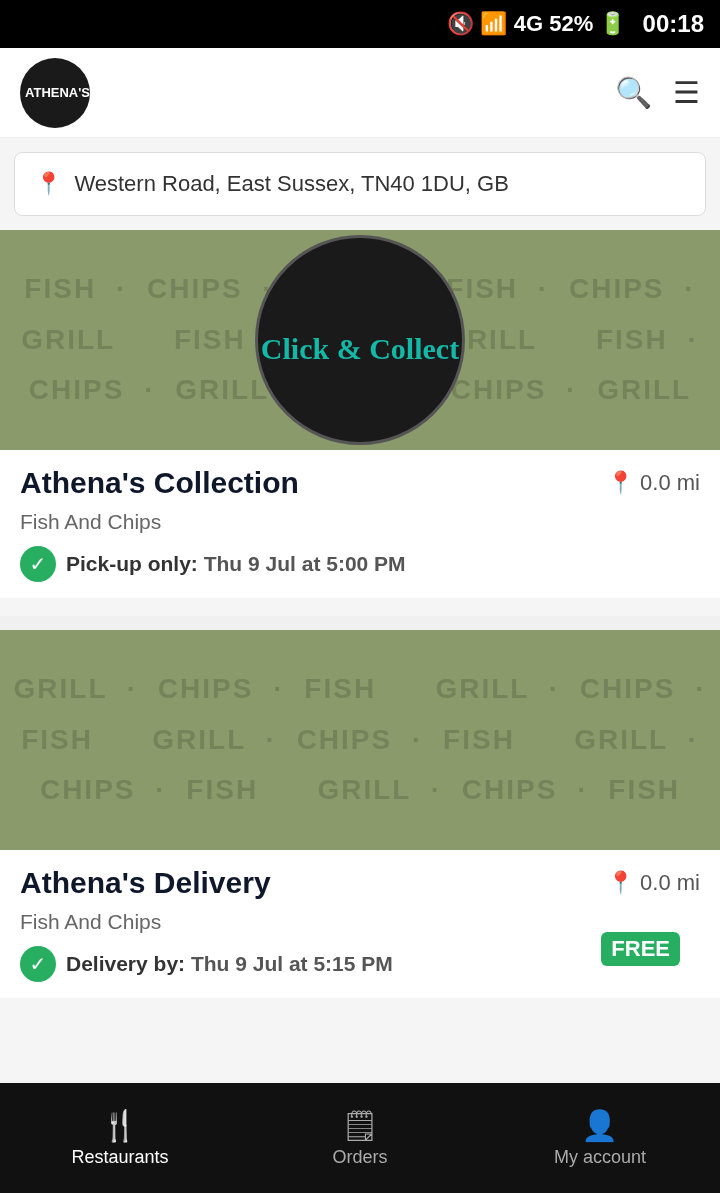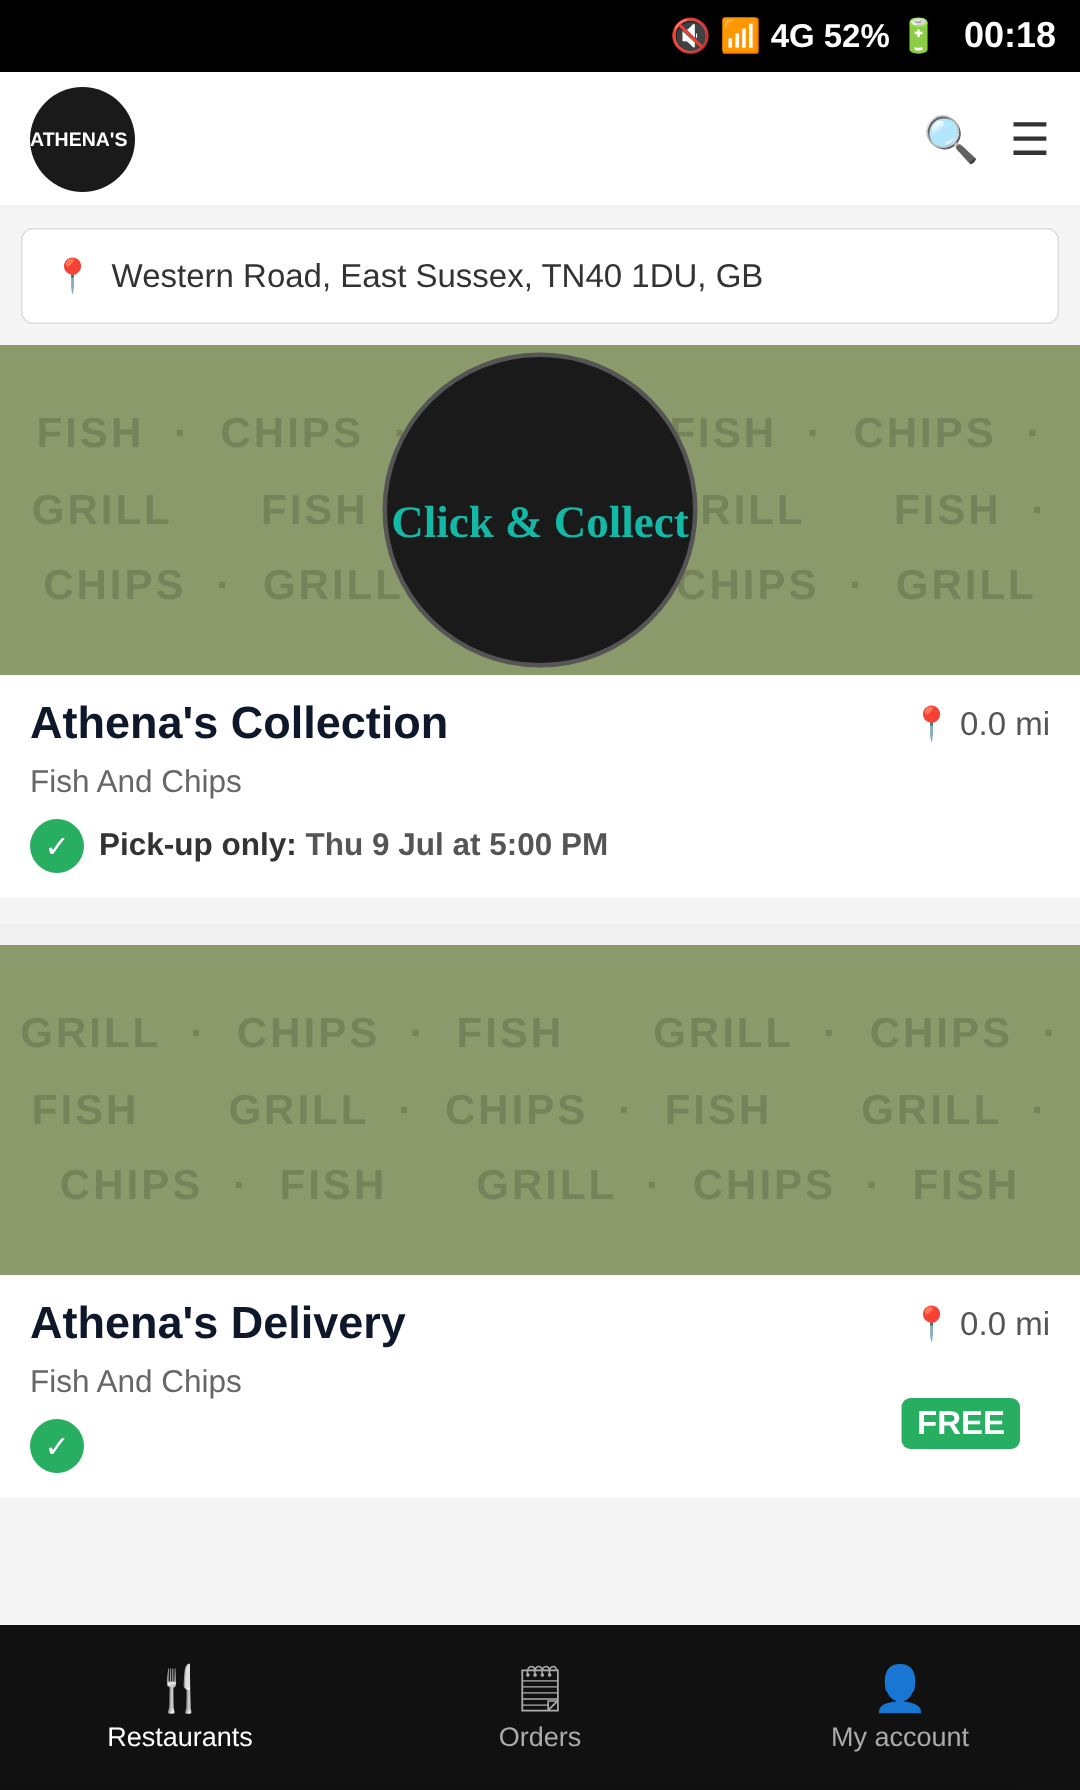--- a/index.html
+++ b/index.html
@@ -32,21 +32,21 @@
       padding: 0 20px;
       border-bottom: 1px solid #eee;
     }
     .logo-circle {
       width: 70px;
       height: 70px;
       border-radius: 50%;
       background: #1a1a1a;
       display: flex;
       align-items: center;
-      justify-content: flex-start;
+      justify-content: flex-end;
       color: #fff;
       font-size: 13px;
       font-weight: bold;
       text-align: center;
       line-height: 1.2;
     }
     .header-icons { display: flex; gap: 20px; align-items: center; }
     .header-icon { font-size: 30px; color: #333; cursor: pointer; }
 
     
@@ -287,20 +287,23 @@
       <span class="distance">
         <span>📍</span>
         <span>0.0 mi</span>
       </span>
     </div>
     <div class="cuisine-type">Fish And Chips</div>
     <div class="pickup-row" style="position:relative;">
       <div class="green-check">
         <span>✓</span>
       </div>
+      <span class="pickup-text">
+        <strong>Delivery by:</strong><span> Thu 9 Jul at 5:15 PM</span>
+      </span>
       <span class="free-badge">FREE</span>
     </div>
   </div>
 </div>
 
 <div class="bottom-nav">
   <div class="nav-item active">
     <span class="nav-icon">🍴</span>
     <span class="nav-label">Restaurants</span>
   </div>

